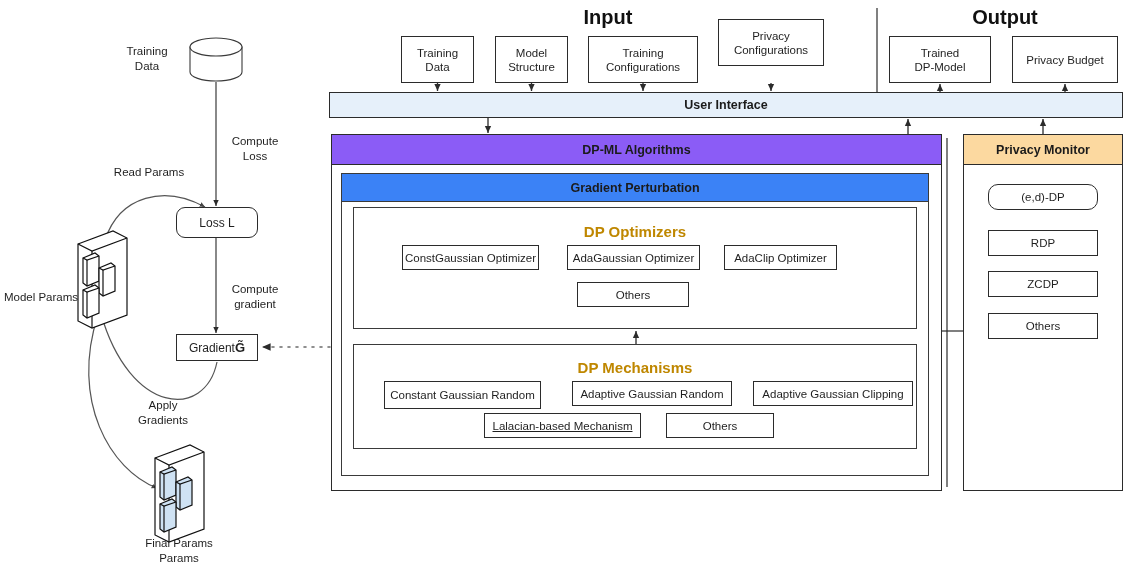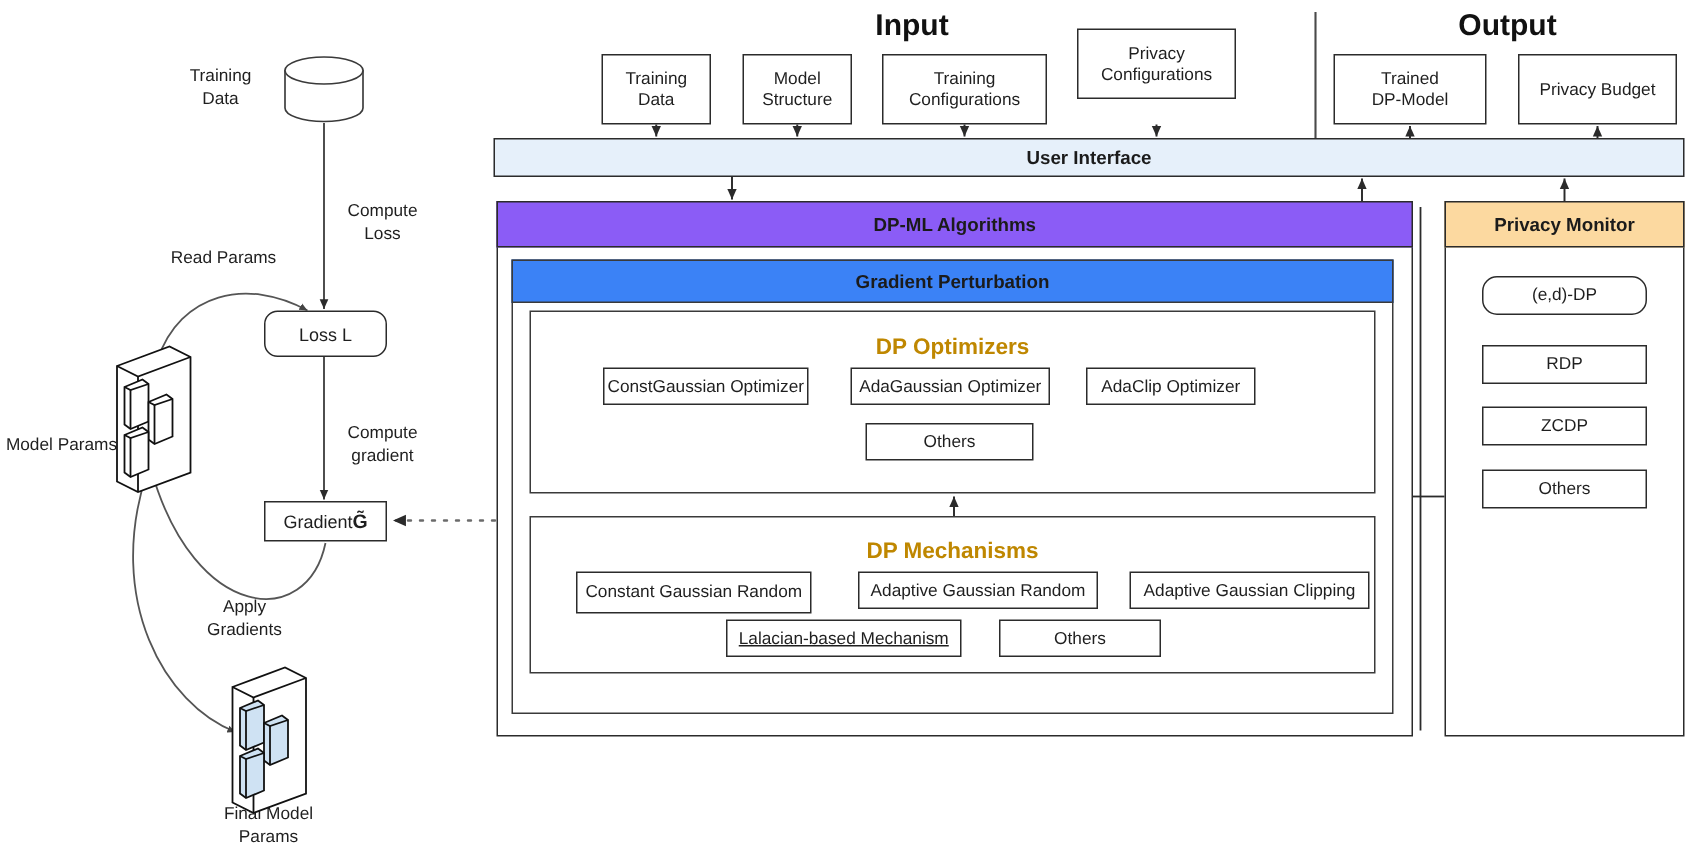--- a/index.html
+++ b/index.html
@@ -148,21 +148,21 @@
   <span>Compute</span><br>
   <span>gradient</span>
 </div>
 
 <div class="plain" style="left:123px;top:398px;width:80px;">
   <span>Apply</span><br>
   <span>Gradients</span>
 </div>
 
 <div class="plain" style="left:138px;top:536px;width:82px;">
-  <span>Final Model</span><br>
+  <span>Final Params</span><br>
   <span>Params</span>
 </div>
 
 <div class="rbox" style="left:176px;top:207px;width:82px;height:31px;">
   <span style="font-style:normal;">Loss L</span>
 </div>
 
 <div class="sqbox" style="left:176px;top:334px;width:82px;height:27px;">
   <span>Gradient</span>
     <span style="font-weight:bold;font-size:13px;">G̃</span>

